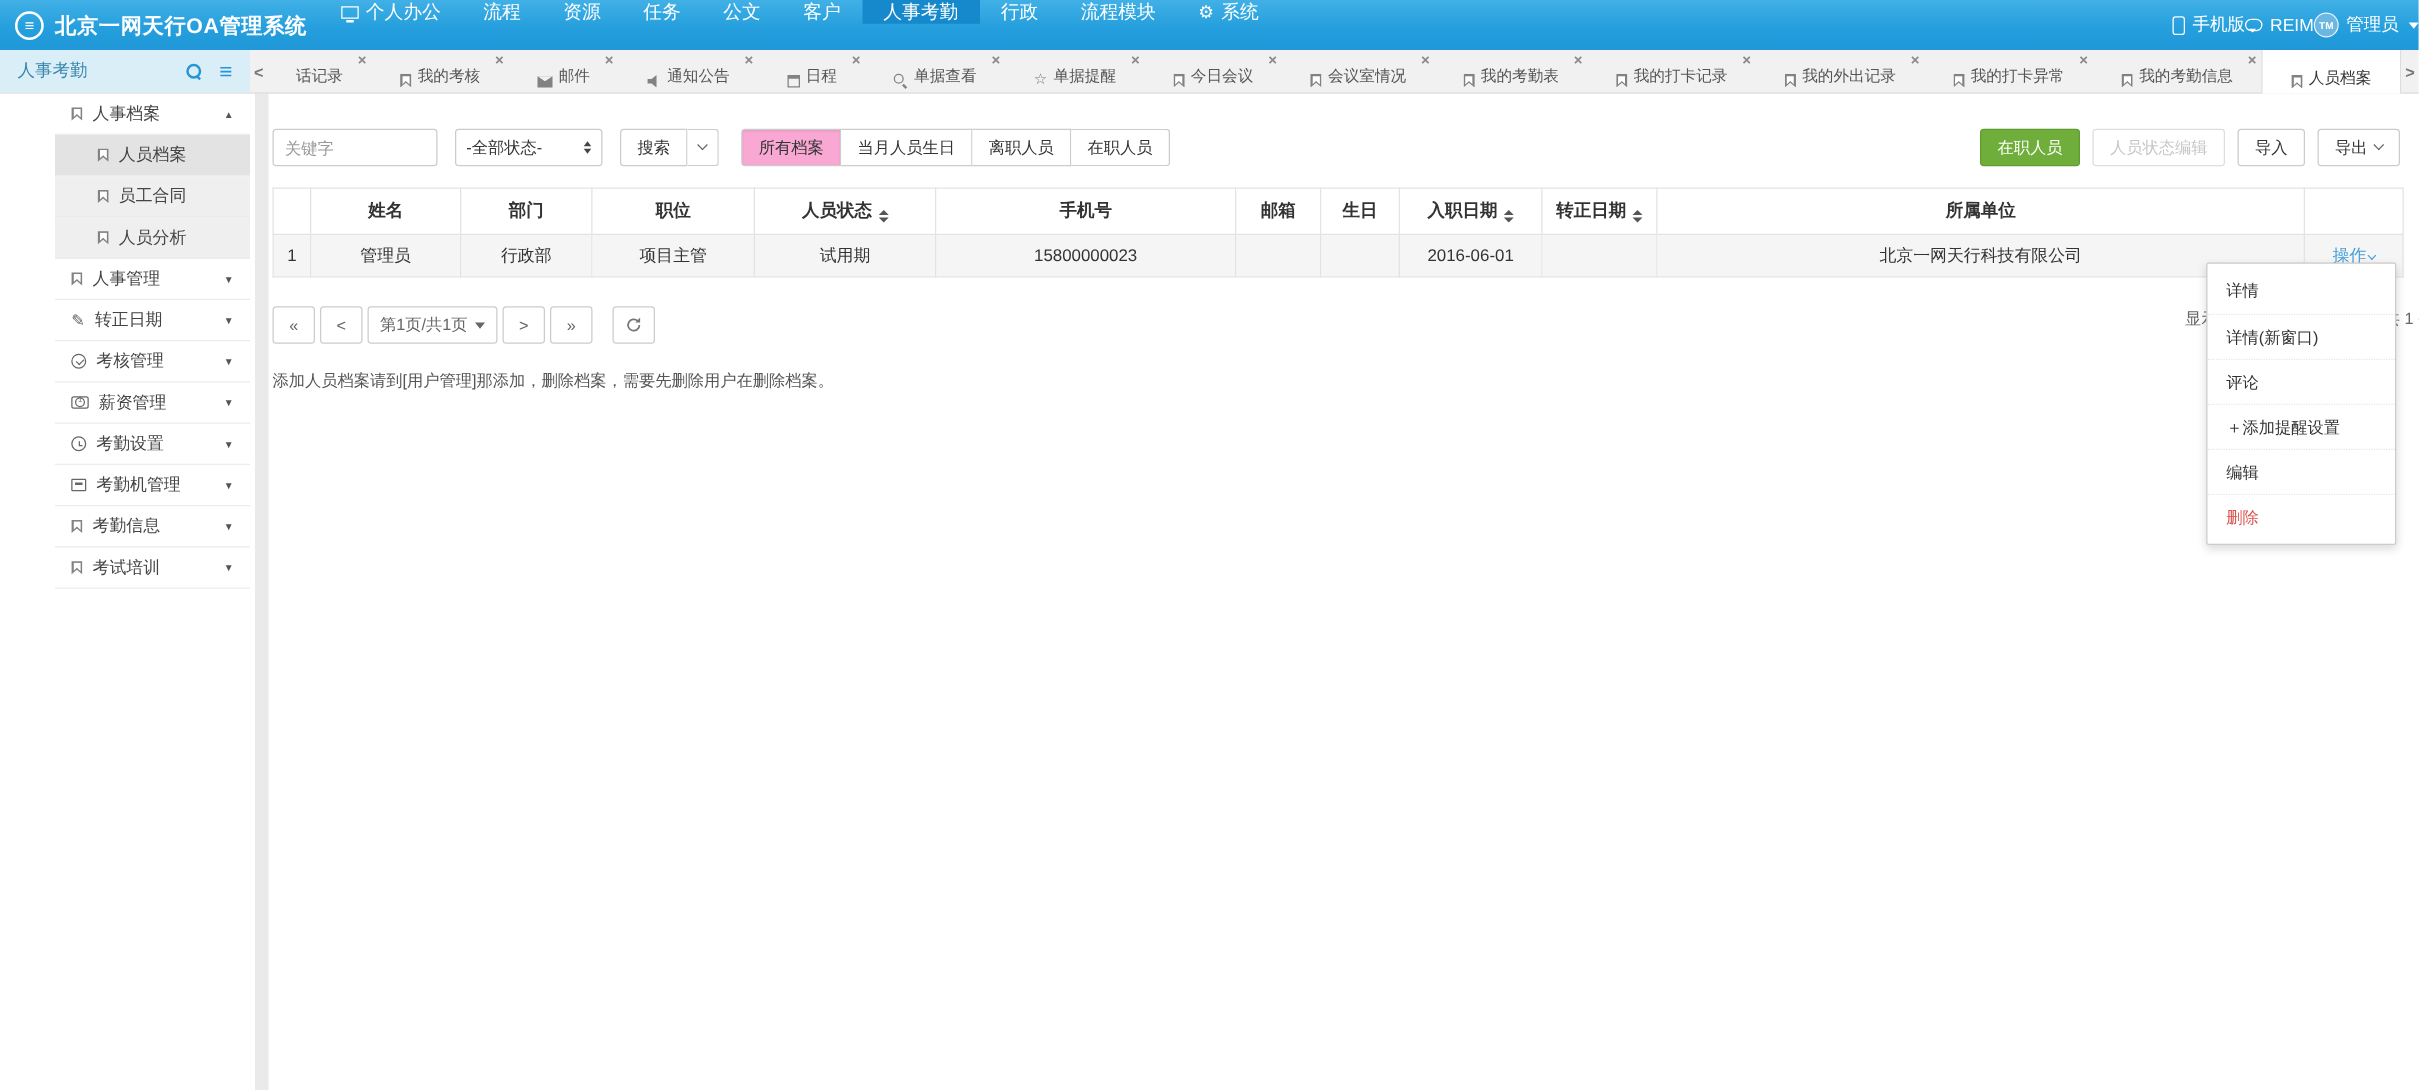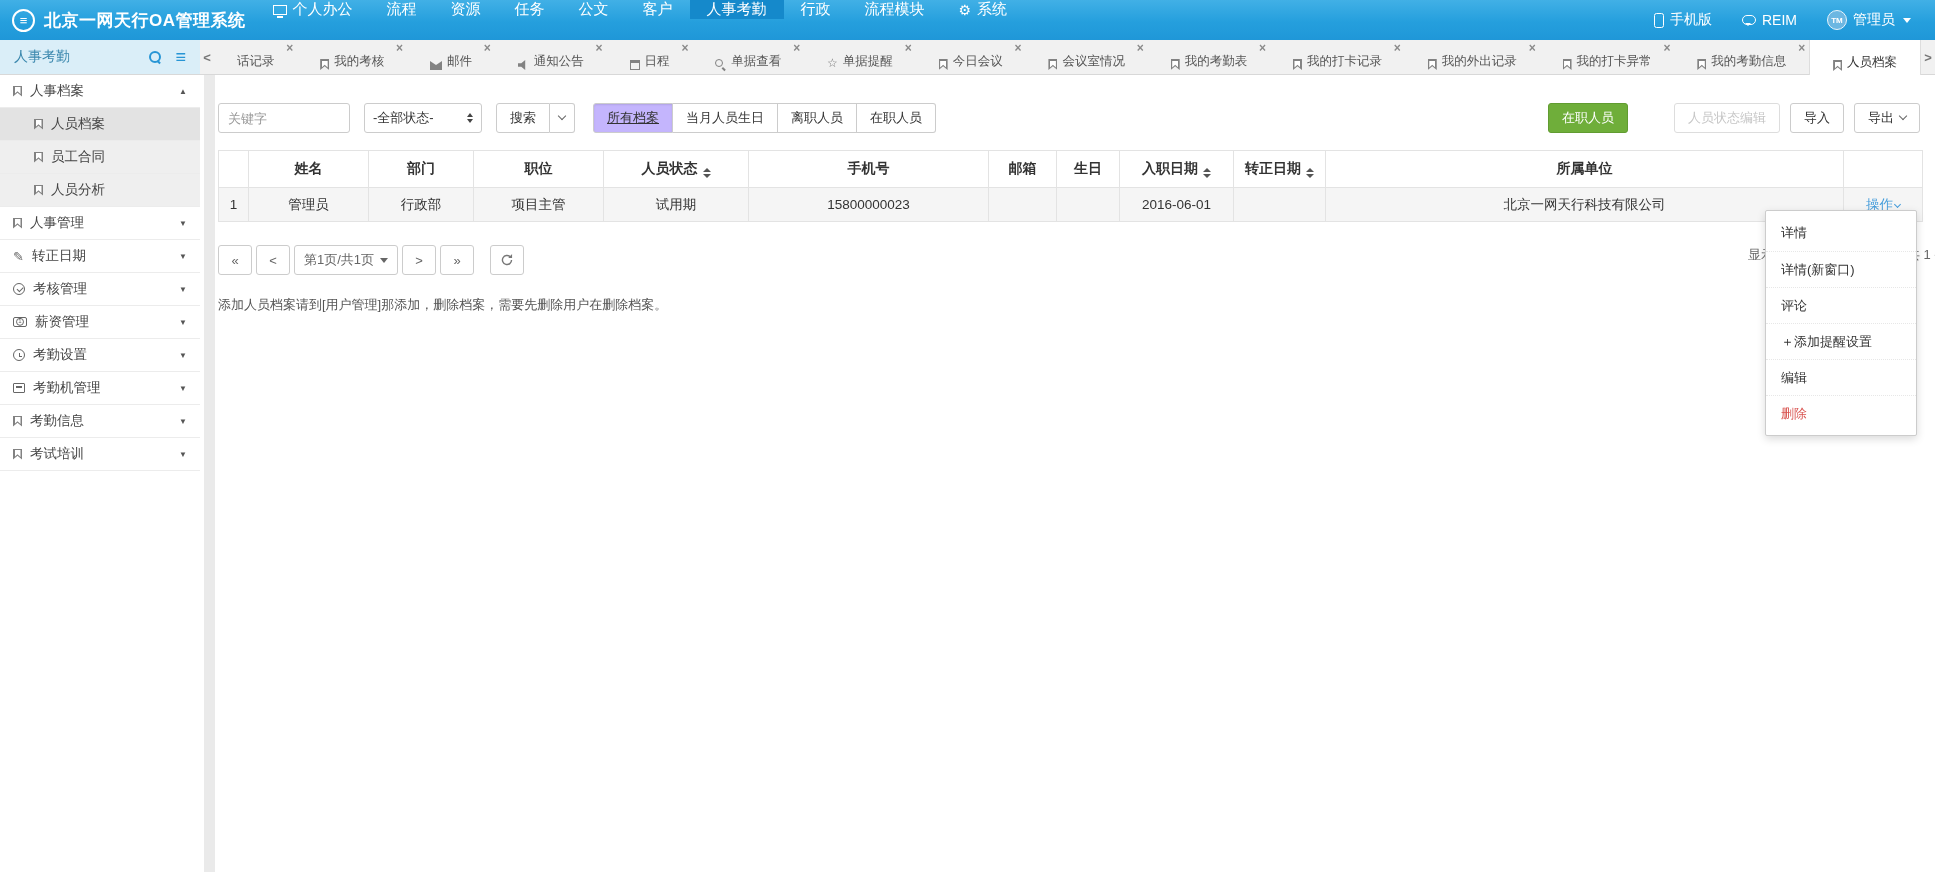--- a/index.html
+++ b/index.html
@@ -11,21 +11,21 @@
     background:linear-gradient(180deg,#41b0e6 0%,#259fdd 55%,#1f97d8 100%);
     display:flex; align-items:stretch; color:#fff; }
   .nav-left { display:flex; align-items:center; padding-left:12px; }
   .logo { width:23px; height:23px; border:2px solid #fff; border-radius:50%;
     display:flex; align-items:center; justify-content:center; font-size:13px; font-weight:bold; }
   .app-title { font-size:17px; font-weight:bold; margin:0 10px 0 9px; letter-spacing:.5px; }
   .nav-menu { display:flex; align-items:flex-start; }
   .nav-item { display:flex; align-items:center; gap:6px; padding:0 17px; font-size:15px;
     cursor:pointer; white-space:nowrap; }
   .nav-item.active { background:#1589cb; }
-  .nav-right { margin-left:auto; display:flex; gap:30px; padding-right:24px; font-size:14px; }
+  .nav-right { margin-left:auto; display:flex; font-size:14px; }
   .nav-right > div { display:flex; align-items:center; gap:6px; cursor:pointer; }
   .avatar { width:20px; height:20px; border-radius:50%; background:#6cb7e2; border:1px solid #e8f4fb;
     color:#fff; font-size:8px; font-weight:bold; display:flex; align-items:center; justify-content:center; }
   .caret-dn-white { display:inline-block; width:0; height:0; border-left:4px solid transparent;
     border-right:4px solid transparent; border-top:5px solid #fff; margin-left:2px; }
 
   
   .ic-monitor { display:inline-block; width:14px; height:10px; border:1.5px solid #fff; position:relative; }
   .ic-monitor::after { content:""; position:absolute; left:3px; right:3px; bottom:-4px; height:2px; background:#fff; }
   .ic-gear-white::before { content:"⚙"; font-size:14px; color:#fff; line-height:1; }
@@ -84,21 +84,21 @@
     font-size:6px; color:#666; border:1px solid #666; border-radius:50%; width:6px; height:6px;
     line-height:5px; text-align:center; }
   .ic-clock { width:12px; height:12px; border:1px solid #666; border-radius:50%; position:relative; }
   .ic-clock::before { content:""; position:absolute; left:5px; top:2.5px; width:1.2px; height:3.5px; background:#666; }
   .ic-clock::after { content:""; position:absolute; left:5px; top:5.5px; width:3.2px; height:1.2px; background:#666; }
   .ic-device { width:12px; height:10px; border:1px solid #666; border-radius:1px; position:relative; }
   .ic-device::after { content:""; position:absolute; left:2px; right:2px; top:2px; height:1.5px; background:#666; }
 
   
   .main { position:absolute; top:75px; bottom:0; left:0; right:0; display:flex; }
-  .sidebar { width:200px; flex:none; background:#fff; }
+  .sidebar { width:200px; flex:none; background:#fff;padding-left:44px; }
   .side-item { height:33px; display:flex; align-items:center; gap:8px; padding-left:13px;
     border-bottom:1px solid #ececec; font-size:13.5px; color:#444; cursor:pointer; position:relative; }
   .side-item.sub { padding-left:34px; background:#efefef; }
   .side-item.sub.active { background:#e3e3e3; }
   .side-caret { position:absolute; right:13px; font-size:8px; color:#555; }
   .gutter { width:15px; flex:none; background:#eaeaea; border-left:4px solid #fff; cursor:col-resize; }
   .content { flex:1; background:#fff; padding:10px 15px 0 3px; min-width:0; }
 
   
   .filter-row { margin-top:18px; display:flex; align-items:center; }
@@ -118,24 +118,24 @@
     align-items:center; justify-content:center; gap:6px; }
   .split { display:flex; margin-left:14px; }
   .split .btn { border-radius:3px 0 0 3px; }
   .split .btn.caret-seg { border-radius:0 3px 3px 0; border-left:none; padding:0 9px; }
   .chev { display:inline-block; width:6px; height:6px; border-right:1.5px solid #666;
     border-bottom:1.5px solid #666; transform:rotate(45deg); margin-top:-4px; }
   .seg { display:flex; margin-left:18px; }
   .seg .btn { border-radius:0; border-left:none; }
   .seg .btn:first-child { border-left:1px solid #ccc; border-radius:3px 0 0 3px; }
   .seg .btn:last-child { border-radius:0 3px 3px 0; }
-  .seg .btn.active { background:#c4b5fd; box-shadow:inset 0 1px 2px rgba(0,0,0,.1);text-decoration:underline; }
+  .seg .btn.active { background:#f9a8d4; box-shadow:inset 0 1px 2px rgba(0,0,0,.1); }
   .right-actions { margin-left:auto; display:flex; gap:10px; }
   .btn-green { background:#6fae3a; border-color:#619c31; color:#fff; }
-  .btn-disabled { color:#c6c6c6; border-color:#ddd; cursor:default;margin-left:36px; }
+  .btn-disabled { color:#c6c6c6; border-color:#ddd; cursor:default; }
 
   
   table.grid { width:100%; border-collapse:collapse; table-layout:fixed; margin-top:17px; }
   .grid th, .grid td { border:1px solid #e3e3e3; text-align:center; overflow:hidden; white-space:nowrap; }
   .grid th { height:37px; font-size:14px; color:#333; font-weight:bold; background:#fff; }
   .grid td { height:34px; font-size:13.5px; color:#333; background:#f5f5f5; }
   .sort { display:inline-flex; flex-direction:column; gap:2px; margin-left:5px; vertical-align:1px; }
   .sort::before { content:""; border-left:4px solid transparent; border-right:4px solid transparent;
     border-bottom:4.5px solid #555; }
   .sort::after { content:""; border-left:4px solid transparent; border-right:4px solid transparent;

